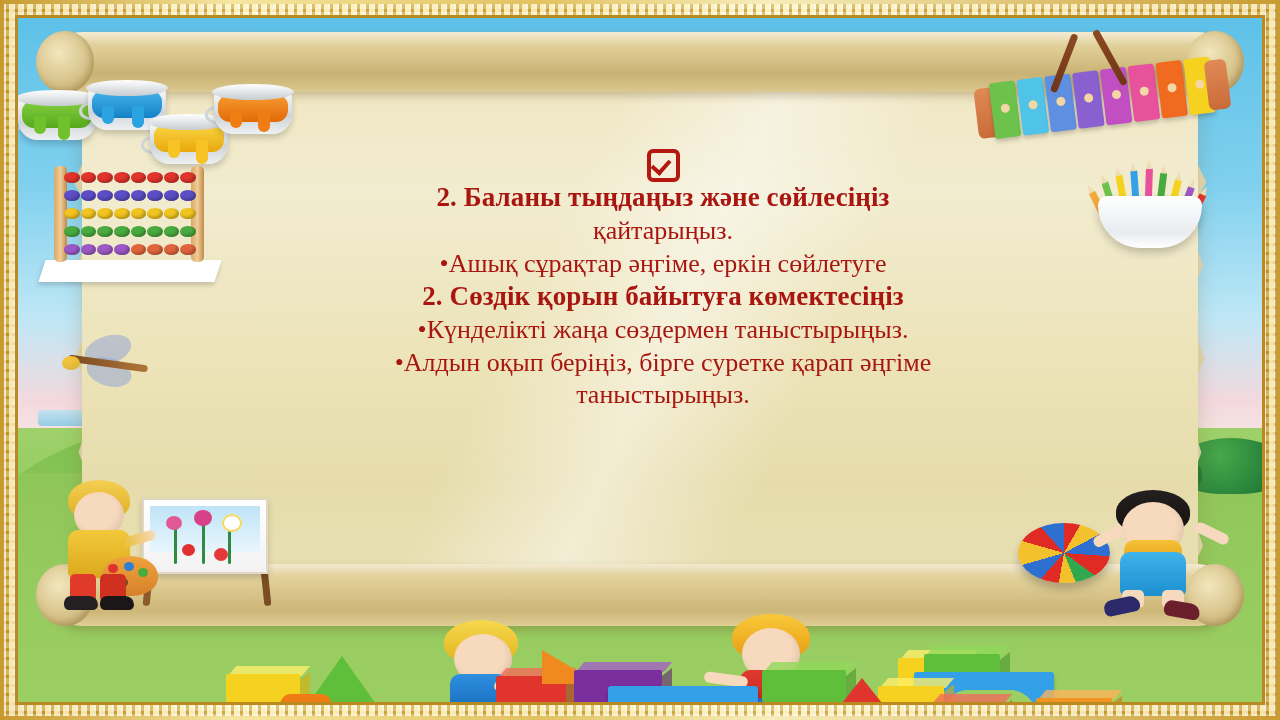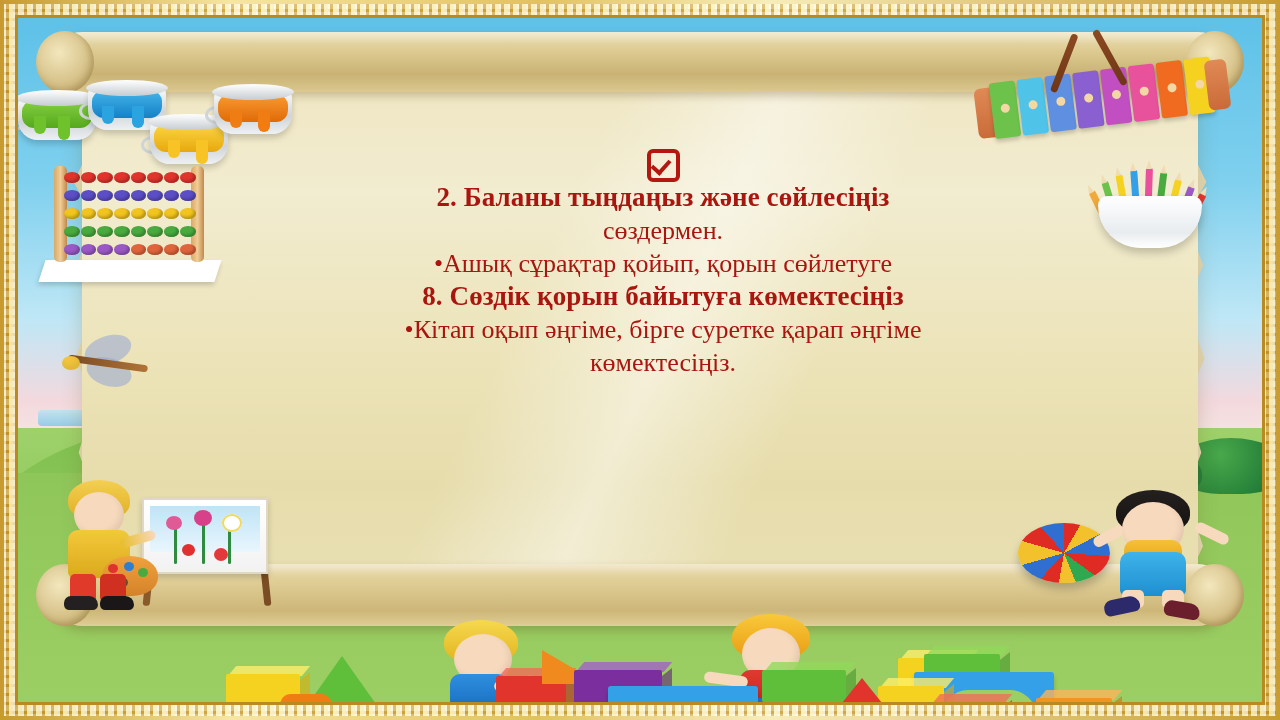--- a/index.html
+++ b/index.html
@@ -530,22 +530,23 @@
       <div class="face" style="width:76px;height:28px;background:#f29420;"></div>
       <div class="side" style="left:76px;height:28px;background:#cf7310;"></div>
     </div>
 
     <div class="content">
       <div class="title-row">
         <span class="chk"></span>
       </div>
       <div id="lines">
           <div class="line bold">2. Баланы тыңдаңыз және сөйлесіңіз</div>
-          <div class="line plain">сөздермен.</div>
-          <div class="line plain">•Ашық сұрақтар қойып, қорын сөйлетуге</div>
-          <div class="line bold">8. Сөздік қорын байытуға көмектесіңіз</div>
-          <div class="line plain">•Кітап оқып әңгіме, бірге суретке қарап әңгіме</div>
-          <div class="line plain">көмектесіңіз.</div>
+          <div class="line plain">қайтарыңыз.</div>
+          <div class="line plain">•Ашық сұрақтар әңгіме, еркін сөйлетуге</div>
+          <div class="line bold">2. Сөздік қорын байытуға көмектесіңіз</div>
+          <div class="line plain">•Күнделікті жаңа сөздермен таныстырыңыз.</div>
+          <div class="line plain">•Алдын оқып беріңіз, бірге суретке қарап әңгіме</div>
+          <div class="line plain">таныстырыңыз.</div>
         </div>
     </div>
 
   </div>
 </div>
 
 </body></html>

